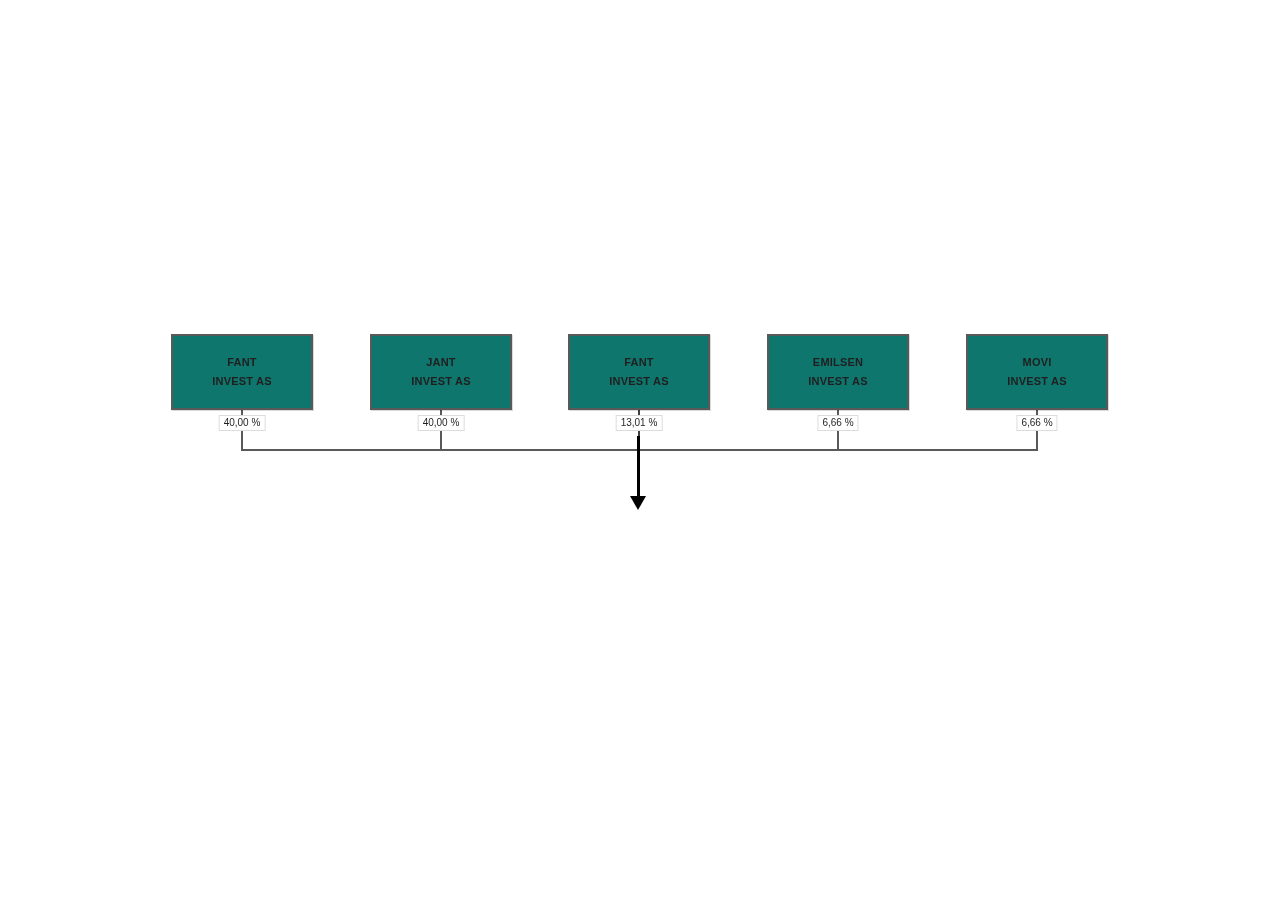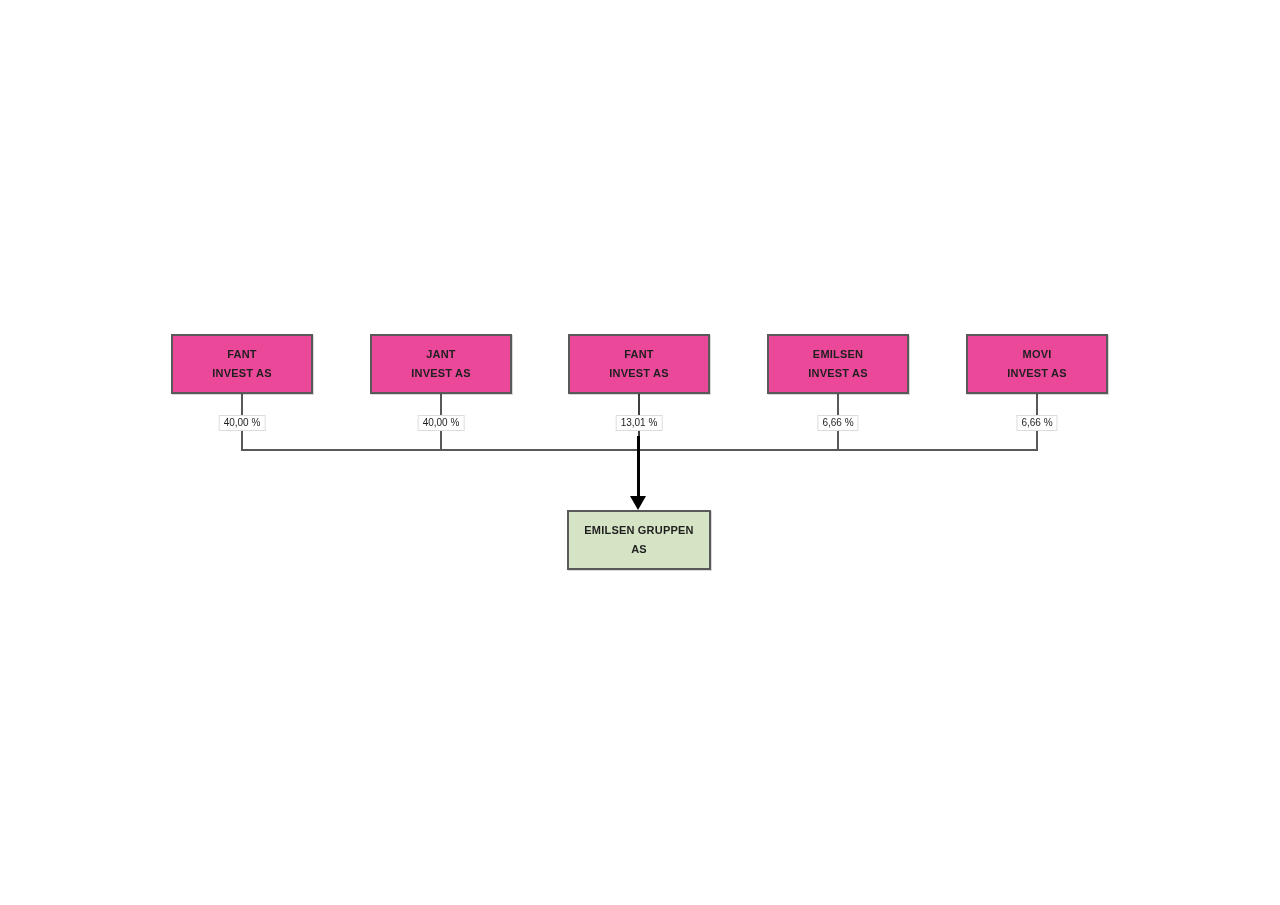--- a/index.html
+++ b/index.html
@@ -26,22 +26,22 @@
     font-weight: bold;
     font-size: 11px;
     line-height: 19px;
     color: #1f1f1f;
     letter-spacing: 0.2px;
     z-index: 3;
   }
   .owner-box {
     top: 334px;
     width: 142px;
-    height: 60px;
-    background: #ec4899;
+    height: 76px;
+    background: #0f766e;
     border: 2px solid #595959;
     box-shadow: 1px 1px 0 rgba(0,0,0,0.15);
   }
   .owner-box.pos-0 { left: 171px; }
   .owner-box.pos-1 { left: 370px; }
   .owner-box.pos-2 { left: 568px; }
   .owner-box.pos-3 { left: 767px; }
   .owner-box.pos-4 { left: 966px; text-align: center; }
   .target-box {
     left: 567px;
@@ -150,18 +150,14 @@
 
   <div class="pct pos-0">40,00 %</div>
   <div class="pct pos-1">40,00 %</div>
   <div class="pct pos-2">13,01 %</div>
   <div class="pct pos-3">6,66 %</div>
   <div class="pct pos-4">6,66 %</div>
 
   <div class="arrow-stem"></div>
   <div class="arrow-head"></div>
 
-  <div class="node target-box">
-    <span>EMILSEN GRUPPEN</span>
-    <span>AS</span>
-  </div>
 
 </div>
 
 </body></html>

